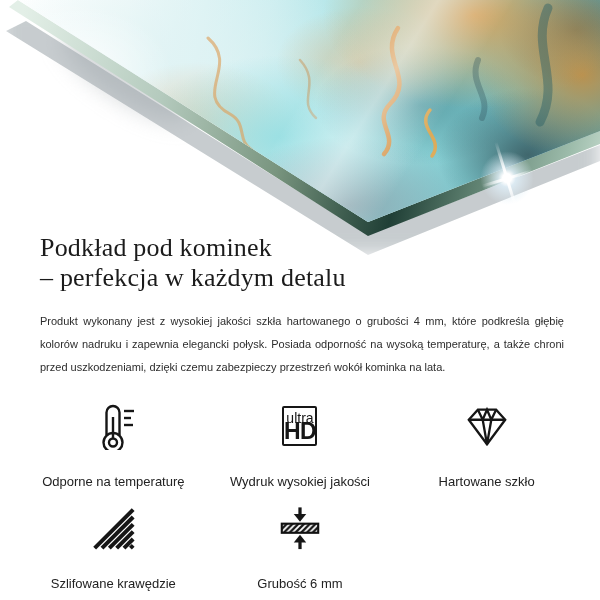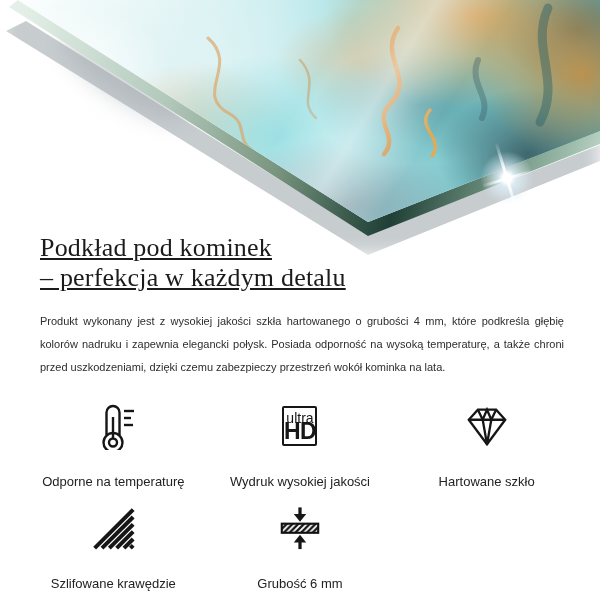--- a/index.html
+++ b/index.html
@@ -41,21 +41,21 @@
   .sparkle .glow{position:absolute;left:-45px;top:-45px;width:90px;height:90px;border-radius:50%;
     background:radial-gradient(circle,rgba(255,255,255,1) 0 7%,rgba(223,239,248,.85) 14%,rgba(255,255,255,0) 42%);}
   .sparkle .ray{position:absolute;background:linear-gradient(90deg,rgba(255,255,255,0),#ffffff 42% 58%,rgba(255,255,255,0));}
   .sparkle .ray1{left:-38px;top:-1.5px;width:76px;height:3px;transform:rotate(73deg);}
   .sparkle .ray2{left:-26px;top:-1px;width:52px;height:2.5px;transform:rotate(-17deg);}
 
   
   .title{position:absolute;left:40px;top:233px;margin:0;
     font-family:"Liberation Serif",serif;font-weight:400;color:#1b1b1b;
     font-size:26px;line-height:30px;letter-spacing:.2px;}
-  .title span{display:block;text-decoration:underline;}
+  .title span{display:block;}
   .desc{position:absolute;left:40px;top:310px;width:524px;margin:0;
     font-size:11px;line-height:23px;color:#2d2d2d;text-align:justify;}
 
   
   .features{position:absolute;left:20px;top:402px;width:560px;
     display:grid;grid-template-columns:repeat(3,1fr);row-gap:15px;}
   .feature{display:flex;flex-direction:column;align-items:center;}
   .feature .icon{height:48px;display:flex;align-items:center;justify-content:center;}
   .feature .label{margin-top:24px;font-size:13px;color:#222;white-space:nowrap;}
   .uhd-box{width:31px;height:36px;border:2.5px solid #161616;border-radius:2px;

